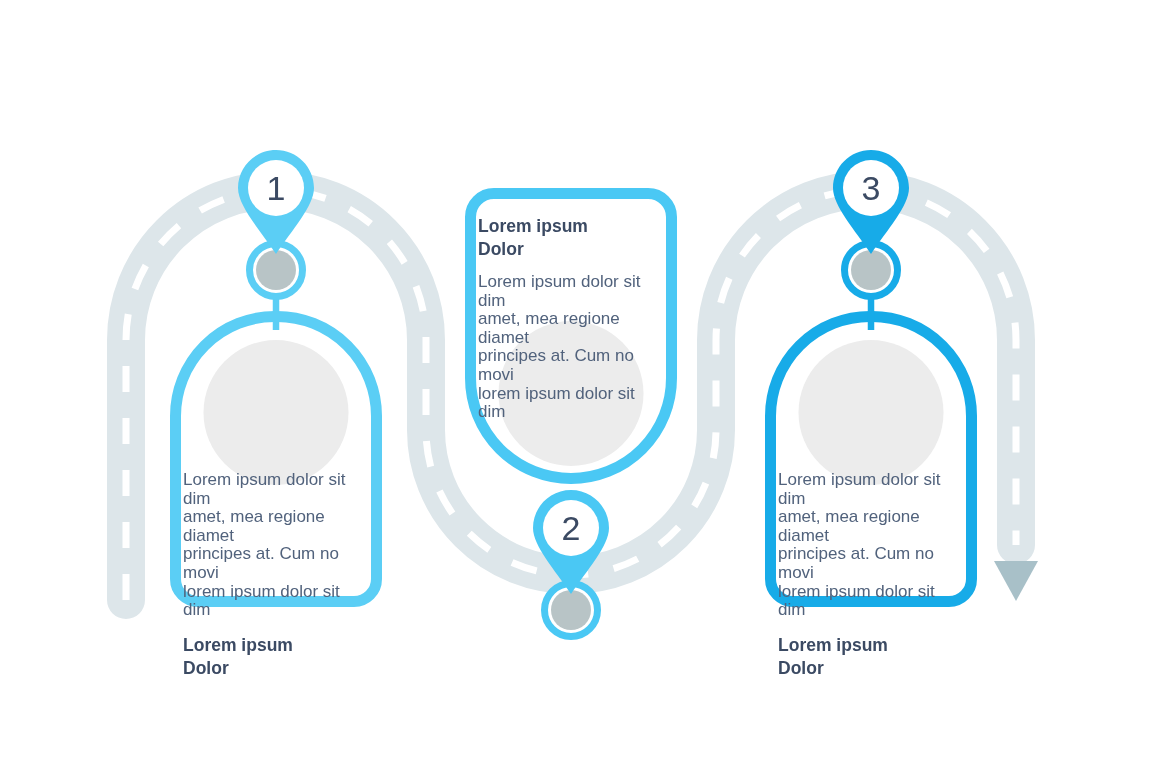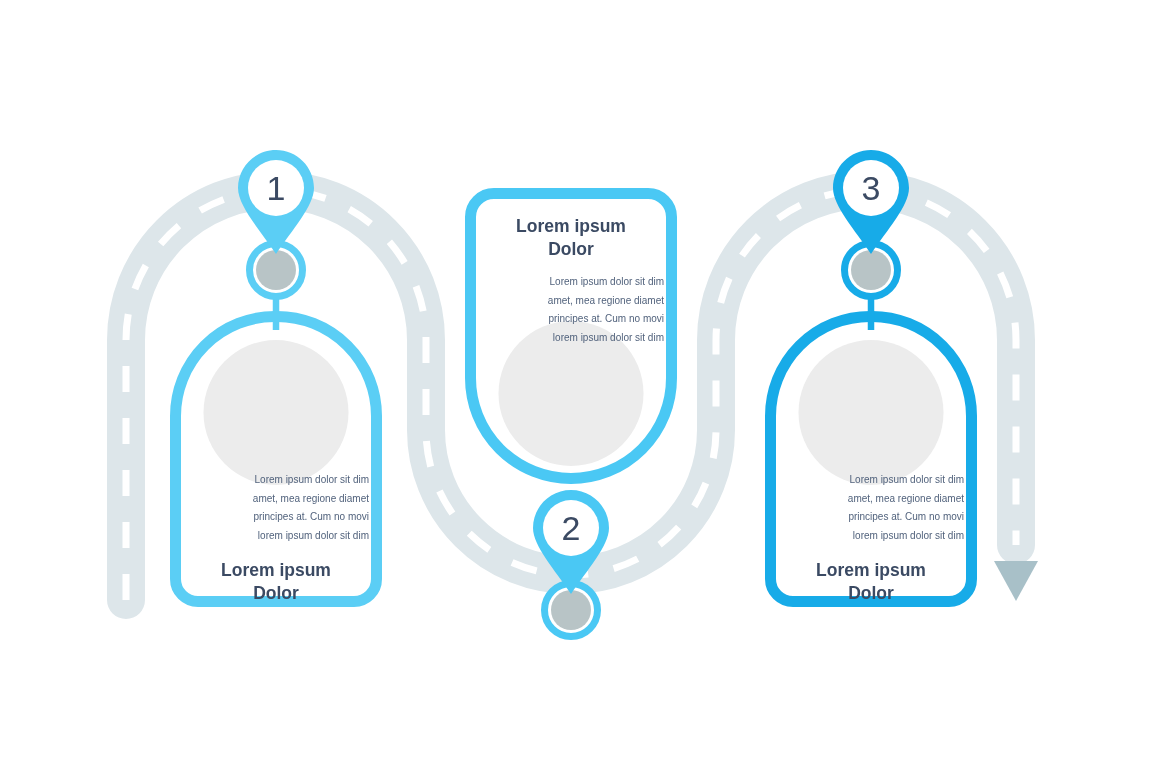--- a/index.html
+++ b/index.html
@@ -72,31 +72,30 @@
     transform: translateX(-50%);
   }
   .card-1 .photo-circle,
   .card-3 .photo-circle { top: 18px; }
   .card-2 .photo-circle { top: 122px; }
 
   .card-body {
     position: relative;
     z-index: 2;
     width: 186px;
-    text-align: right;
-    font-size: 10px;
+    text-align: left;
+    font-size: 17px;
     line-height: 18.6px;
     color: #51627C;
     font-family: "Liberation Sans", sans-serif;
   }
   .card-title {
     position: relative;
     z-index: 2;
     width: 186px;
-    text-align: center;
     font-size: 17.5px;
     line-height: 23px;
     font-weight: bold;
     color: #3B4A63;
     font-family: "Liberation Sans", sans-serif;
   }
   .card-1 .card-body, .card-3 .card-body { margin-top: 149px; }
   .card-1 .card-title, .card-3 .card-title { margin-top: 14px; }
   .card-2 .card-title { margin-top: 16px; }
   .card-2 .card-body  { margin-top: 12px; }

